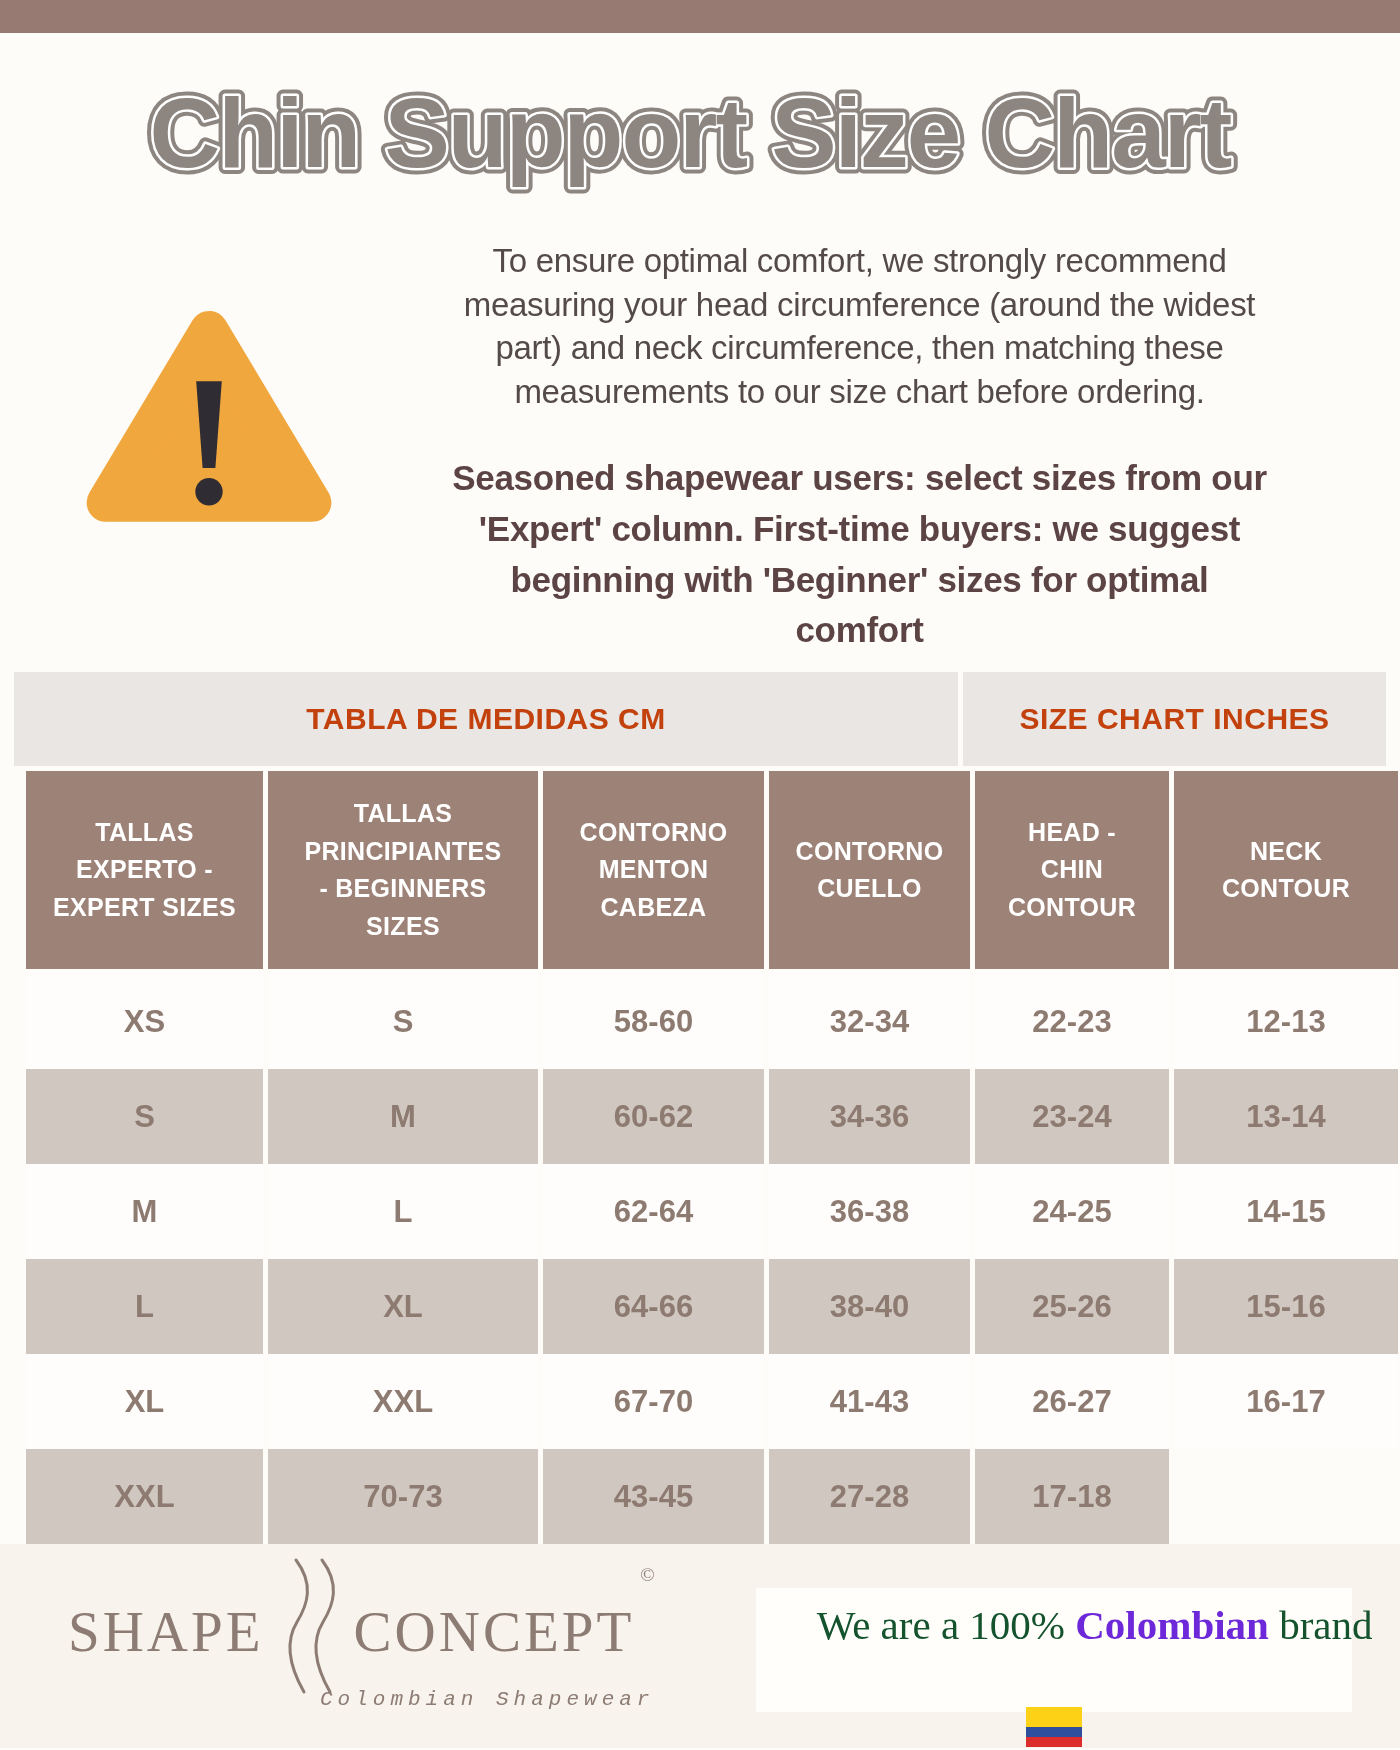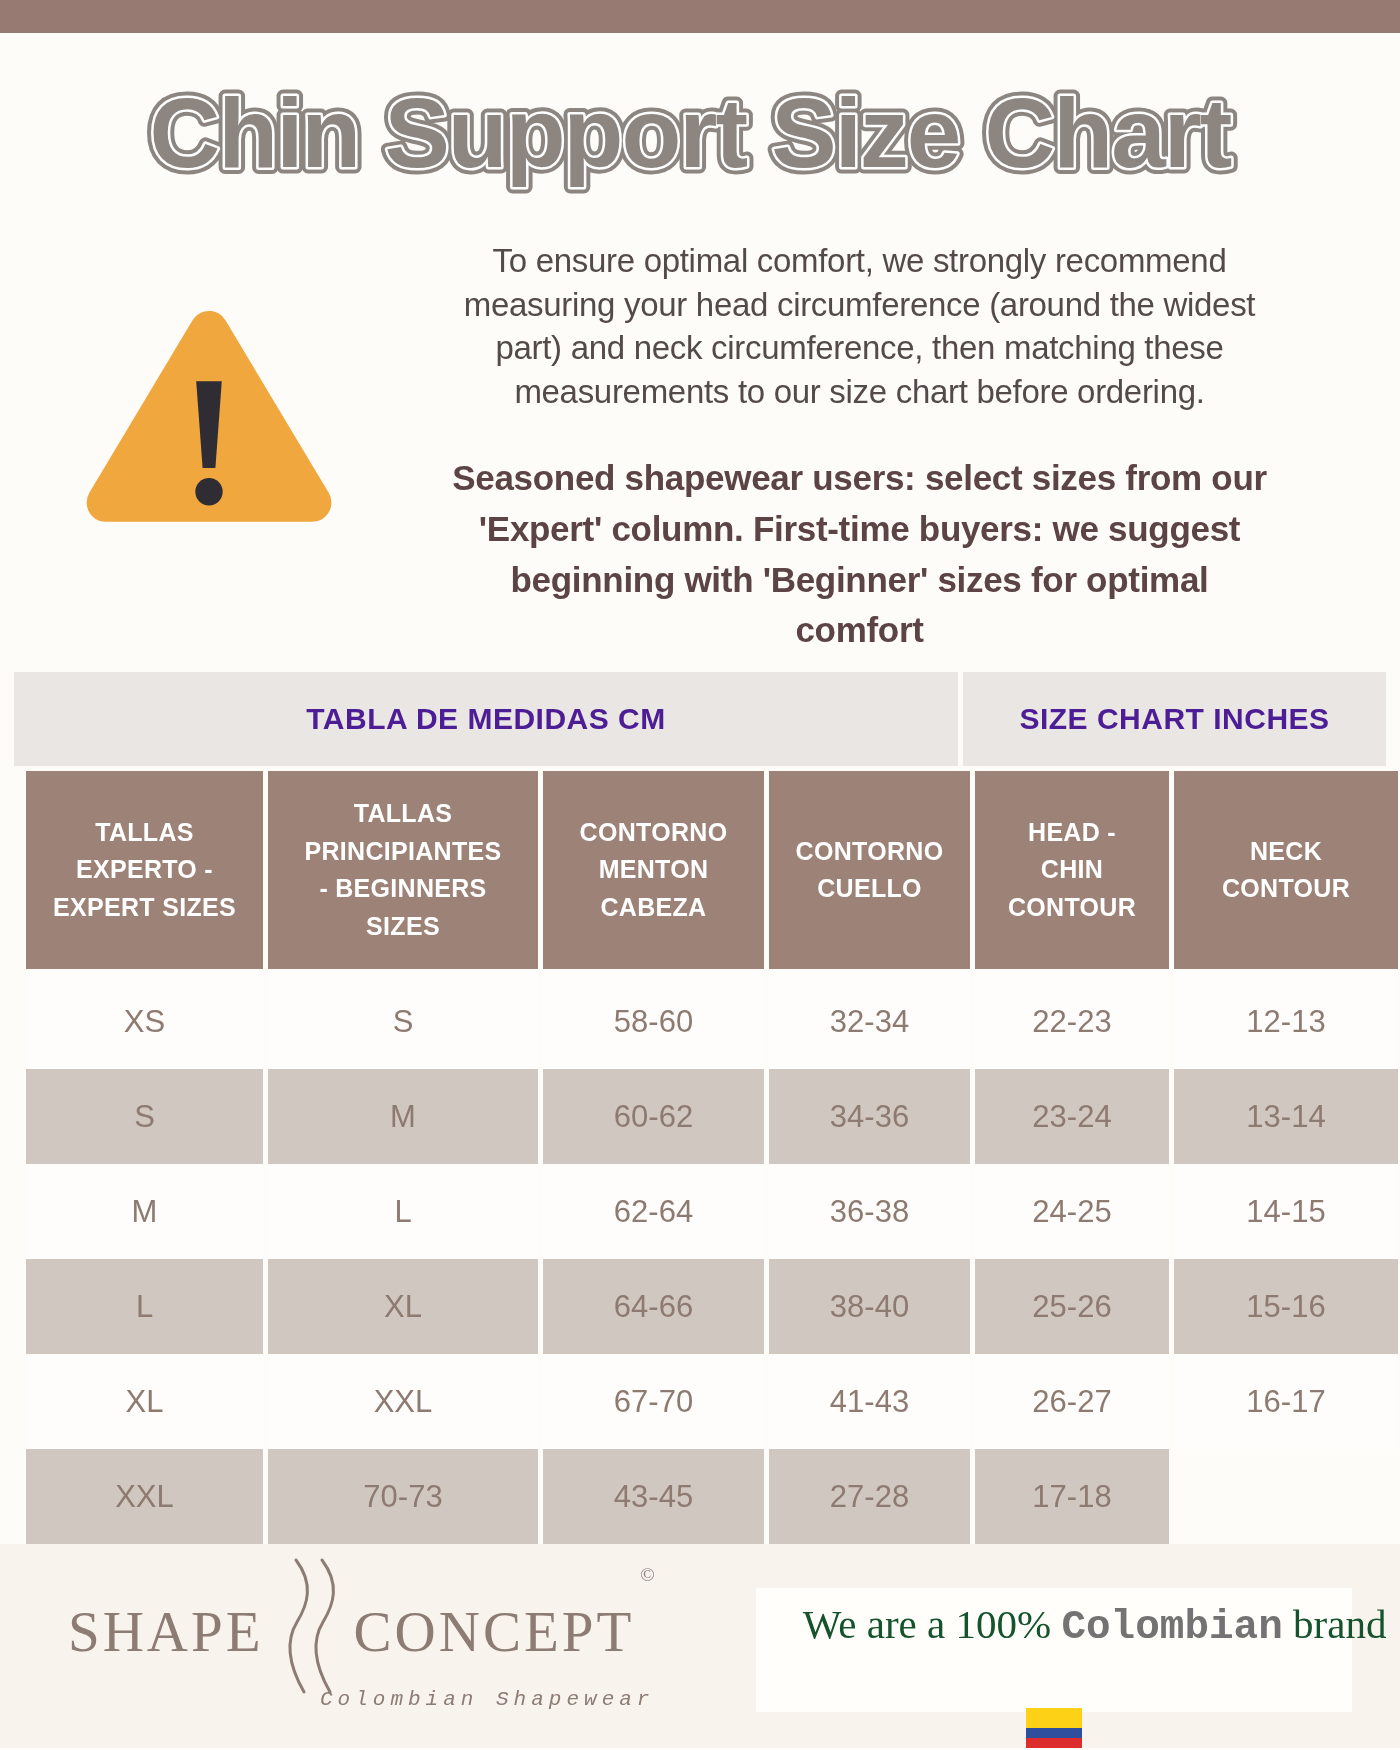--- a/index.html
+++ b/index.html
@@ -38,34 +38,34 @@
     margin:40px 0 0 0; font-size:35px; line-height:1.45; letter-spacing:-0.3px;
     font-weight:bold; color:#5c4344; white-space:pre-line;
   }
 
   
   .size-table { margin:16px 14px 0 14px; }
   .tg-row { display:grid; grid-template-columns:944px 423px; column-gap:5px; }
   .tg-cell {
     height:94px; background:#e9e6e3;
     display:flex; align-items:center; justify-content:center;
-    font-weight:bold; font-size:30px; letter-spacing:0.5px; color:#4c1d95;
+    font-weight:bold; font-size:30px; letter-spacing:0.5px; color:#c2410c;
   }
   .cols { display:grid; grid-template-columns:237px 270px 221px 201px 194px 224px; column-gap:5px;padding-left:12px; }
   .th-row { margin-top:5px; }
   .th-cell {
     height:198px; background:#9d8277; color:#ffffff;
     font-weight:bold; font-size:25px; line-height:1.5; letter-spacing:0.3px;
     display:flex; align-items:center; justify-content:center;
     text-align:center; white-space:pre-line;
   }
   .td-row.first { margin-top:5px; }
   .td-cell {
     height:95px; display:flex; align-items:center; justify-content:center;
-    font-weight:normal; font-size:31px; color:#8d7a70;
+    font-weight:bold; font-size:31px; color:#8d7a70;
   }
   .row-light .td-cell { background:#fefdfb; }
   .row-shade .td-cell { background:#d0c7c1; }
 
   
   .footer { position:relative; height:204px; background:#f8f3ed; }
   .logo-block { position:absolute; left:68px; top:22px; color:#8d7c74; }
   .logo-row { display:flex; align-items:center; }
   .logo-word { font-family:"Liberation Serif", serif; font-size:57px; letter-spacing:3px; }
   .logo-curves { margin:-10px 6px 0 10px; }
@@ -77,21 +77,21 @@
     font-family:Liberation Mono, monospace; font-style:italic;
     font-size:21px; letter-spacing:5px; margin:-8px 0 0 252px;
   }
   .brand-note {
     position:absolute; left:756px; top:44px; width:596px; height:124px;
     background:#fffefa;
     display:flex; flex-direction:column; align-items:center; justify-content:center;
   }
   .brand-text { font-family:"Liberation Serif", serif; font-size:41px; white-space:pre; }
   .salmon { color:#14532d; }
-  .darkbrown { color:#737373; font-weight:bold;font-family:Liberation Mono, monospace; }
+  .darkbrown { color:#6d28d9; font-weight:bold; }
   .flag { margin-top:10px; width:56px; }
   .flag-yellow { height:20px; background:#fcd116; }
   .flag-blue   { height:10px; background:#2e4f9e; }
   .flag-red    { height:10px; background:#dd2c2c; }
 </style>
 </head>
 <body>
 
 <div class="page">
 

